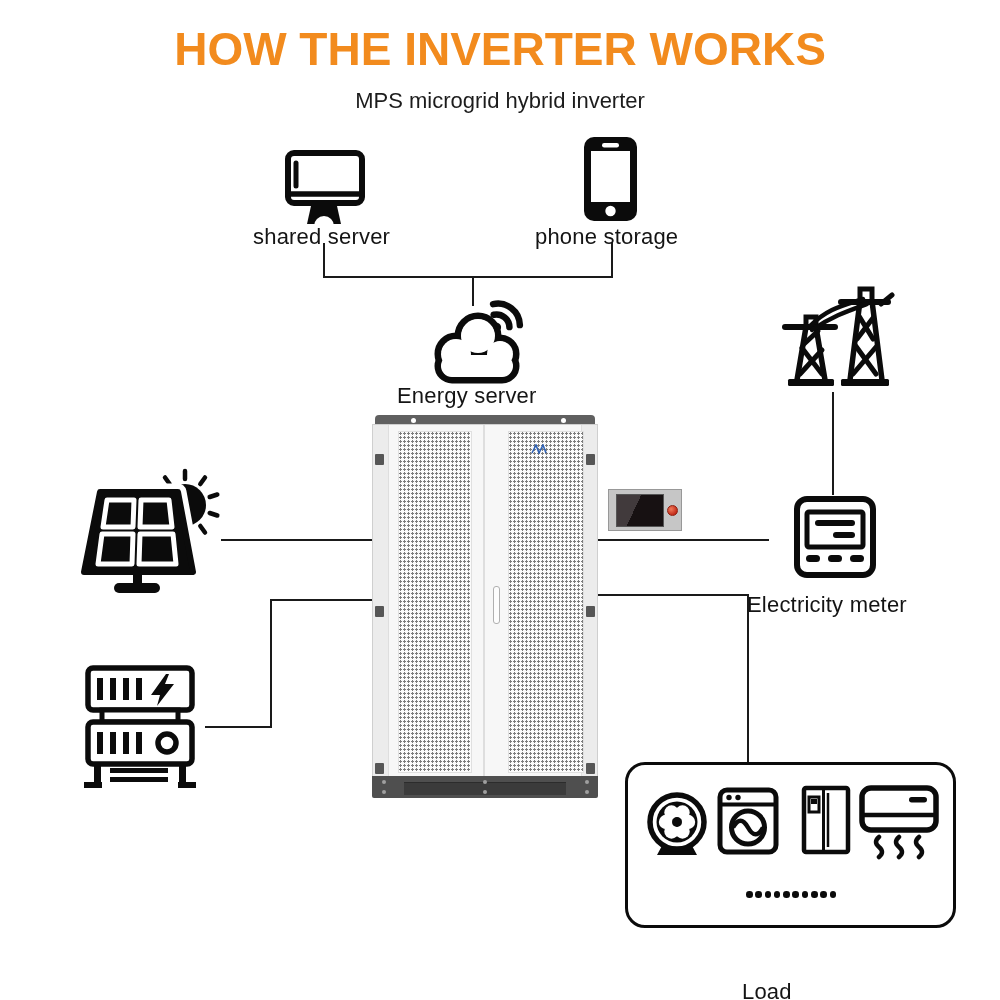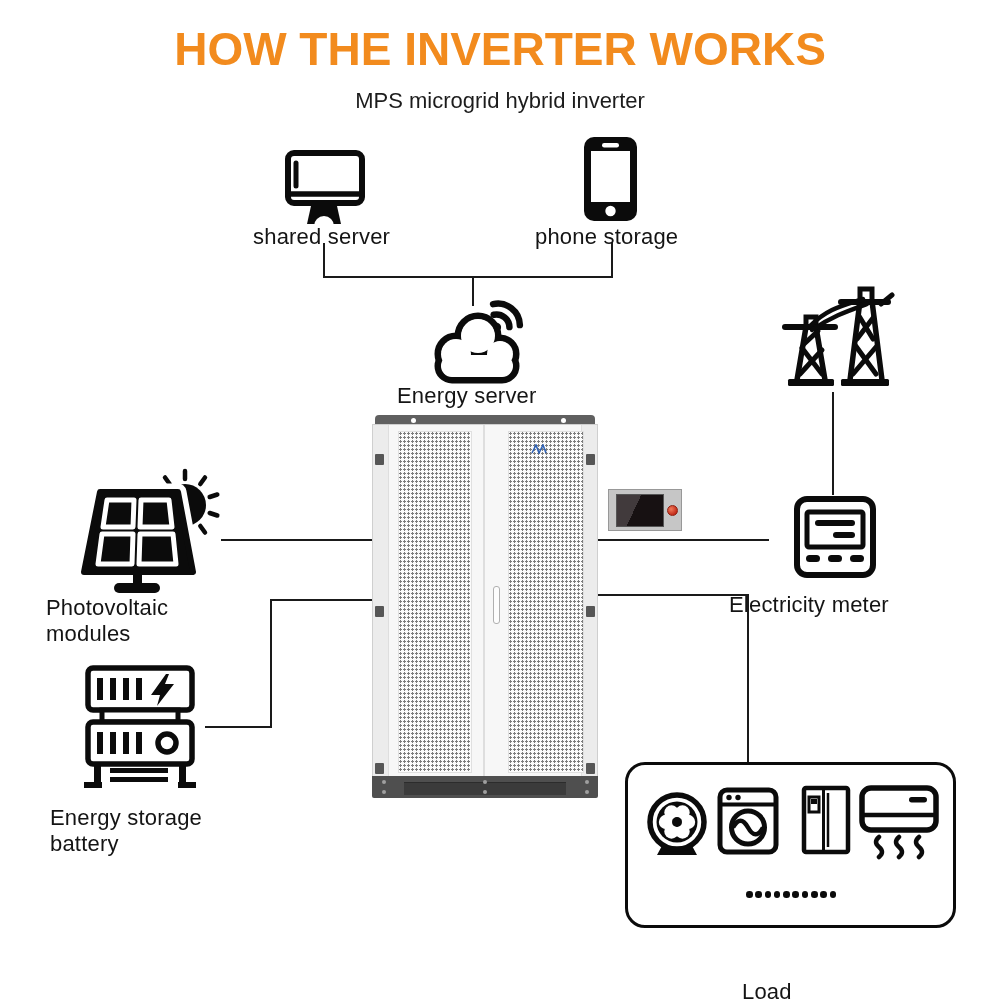--- a/index.html
+++ b/index.html
@@ -151,21 +151,20 @@
     <path d="M40,37 H118 L133,117 H24 Z" fill="#0b0b0b" stroke="#0b0b0b" stroke-width="6" stroke-linejoin="round"></path>
     <g fill="#0b0b0b" stroke="#fff" stroke-width="5" stroke-linejoin="round">
       <path d="M47,45 H74 L73,72 H43 Z"></path>
       <path d="M81,45 H109 L112,72 H80 Z"></path>
       <path d="M42,79 H73 L72,109 H38 Z"></path>
       <path d="M80,79 H113 L116,109 H79 Z"></path>
     </g>
     <rect x="73" y="119" width="9" height="11" fill="#0b0b0b"></rect>
     <rect x="54" y="128" width="46" height="10" rx="5" fill="#0b0b0b"></rect>
   </svg>
-  <div class="nodelabel" style="left:46px;top:595px;width:200px">Photovoltaic modules</div>
 
   <svg class="abs" style="left:80px;top:658px" width="126" height="136" viewBox="0 0 126 136">
     <rect x="8" y="10" width="104" height="42" rx="5" fill="#fff" stroke="#0b0b0b" stroke-width="5.5"></rect>
     <g fill="#0b0b0b">
       <rect x="17" y="20" width="6" height="22"></rect>
         <rect x="30" y="20" width="6" height="22"></rect>
       <rect x="43" y="20" width="6" height="22"></rect>
         <rect x="56" y="20" width="6" height="22"></rect>
       <polygon points="86,16 71,37 80,37 77,48 94,26 85,26 89,16"></polygon>
     </g>
@@ -180,32 +179,31 @@
     <circle cx="87" cy="85" r="9" fill="none" stroke="#0b0b0b" stroke-width="5.5"></circle>
     <g fill="#0b0b0b">
       <rect x="14" y="106" width="7" height="21"></rect>
         <rect x="99" y="106" width="7" height="21"></rect>
       <rect x="4" y="124" width="18" height="6"></rect>
         <rect x="98" y="124" width="18" height="6"></rect>
       <rect x="30" y="110" width="58" height="5"></rect>
         <rect x="30" y="119" width="58" height="5"></rect>
     </g>
   </svg>
-  <div class="nodelabel" style="left:50px;top:805px;width:200px">Energy storage battery</div>
 
   <svg class="abs" style="left:793px;top:495px" width="84" height="84" viewBox="0 0 84 84">
     <rect x="4" y="4" width="76" height="76" rx="10" fill="#fff" stroke="#0b0b0b" stroke-width="6"></rect>
     <rect x="14" y="17" width="56" height="35" rx="2" fill="#fff" stroke="#0b0b0b" stroke-width="5"></rect>
     <rect x="22" y="25" width="40" height="6" rx="3" fill="#0b0b0b"></rect>
     <rect x="40" y="37" width="22" height="6" rx="3" fill="#0b0b0b"></rect>
     <rect x="13" y="60" width="14" height="7" rx="3.5" fill="#0b0b0b"></rect>
     <rect x="35" y="60" width="14" height="7" rx="3.5" fill="#0b0b0b"></rect>
     <rect x="57" y="60" width="14" height="7" rx="3.5" fill="#0b0b0b"></rect>
   </svg>
-  <div class="nodelabel" style="left:729px;top:592px;width:180px">Electricity meter</div>
+  <div class="nodelabel" style="left:747px;top:592px;width:180px">Electricity meter</div>
 
   <div id="cabinet">
     <div class="cab-cap">
       <div class="cap-hole" style="left:36px"></div>
       <div class="cap-hole" style="left:186px"></div>
     </div>
     <div class="cab-body">
       <div class="stile" style="left:0"></div>
       <div class="stile" style="left:209px"></div>
       <div class="hinge" style="left:2px;top:29px"></div>

